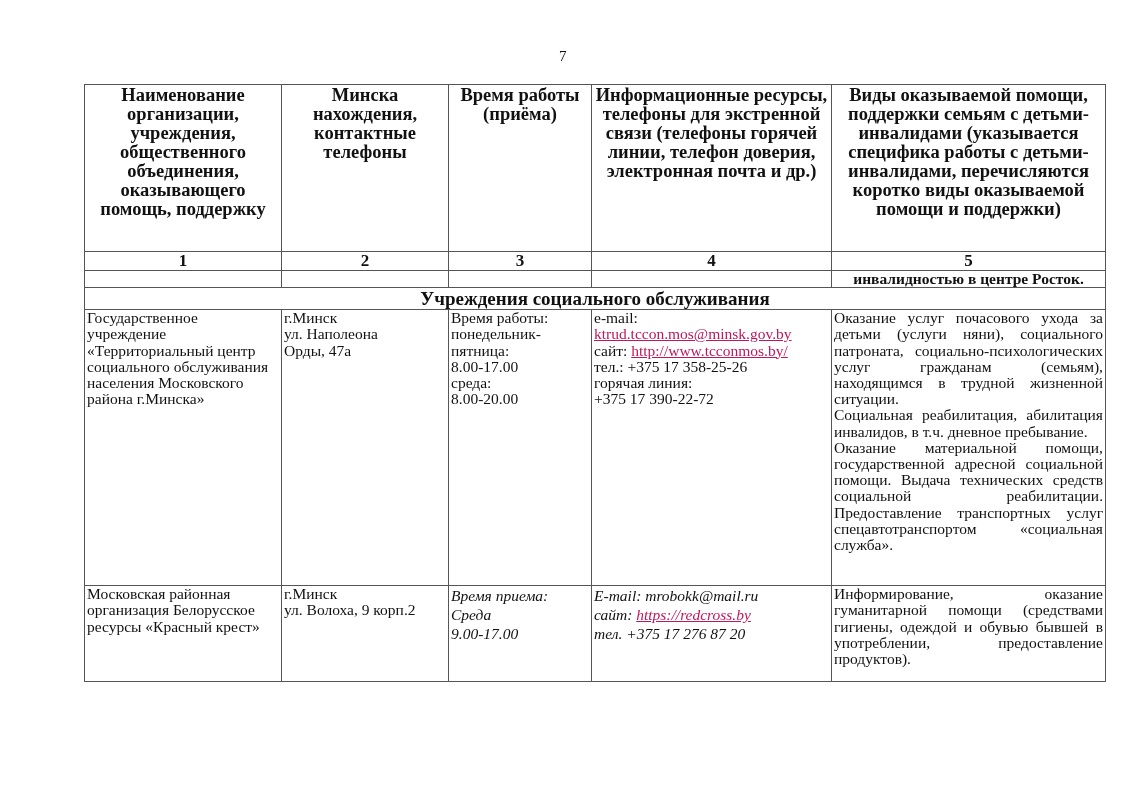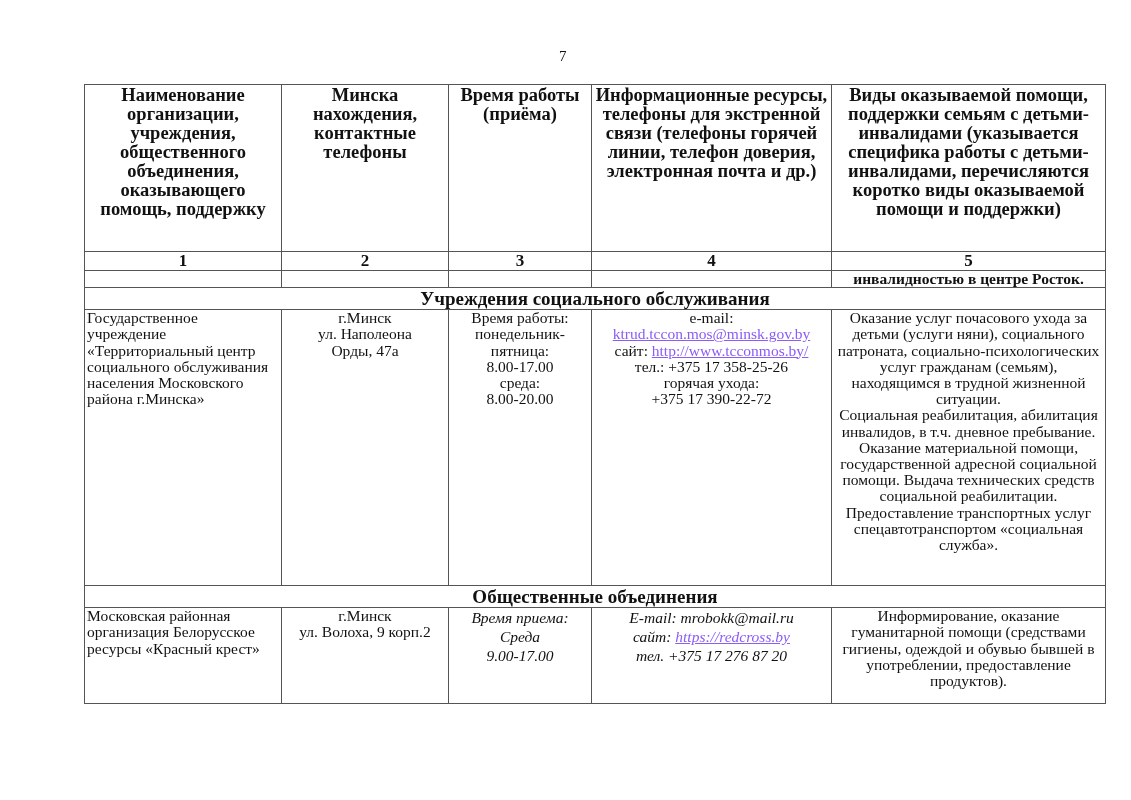--- a/index.html
+++ b/index.html
@@ -14,23 +14,23 @@
   col.c4 { width:240px; } col.c5 { width:274px; }
   tr.head td { font-weight:bold; text-align:center; font-size:18.5px; line-height:19px;
                height:165px; padding-top:1px;font-family:Liberation Serif, serif; }
   tr.nums td { font-weight:bold; text-align:center; font-size:17px; line-height:18px; height:18px; }
   tr.cont td { height:15px; }
   tr.cont td.c5 { text-align:center;font-weight:bold; }
   tr.section td { font-weight:bold; text-align:center; font-size:19px; line-height:21px; height:21px; }
   tr.row1 td { height:275px; }
   tr.row2 td { height:95px; }
   .just { text-align:justify; }
-  .ln { display:block;text-align:center; }
+  .ln { display:block; }
   .gap .ln { line-height:19px;font-style:italic; }
-  a.link { color:#8b5cf6; text-decoration:underline; }
+  a.link { color:#be185d; text-decoration:underline; }
   .indent { padding-left:5px; }
 </style>
 </head>
 <body>
 
 <div class="page-num">7</div>
 
 <table class="doc">
   <colgroup>
       <col class="c1">
@@ -77,31 +77,28 @@
       <span class="ln">пятница:</span>
       <span class="ln">8.00-17.00</span>
       <span class="ln">среда:</span>
       <span class="ln">8.00-20.00</span>
     </td>
     <td class="indent">
       <span class="ln">e-mail:</span>
       <span class="ln"><a class="link">ktrud.tccon.mos@minsk.gov.by</a></span>
       <span class="ln"><span>сайт: </span><a class="link">http://www.tcconmos.by/</a></span>
       <span class="ln">тел.: +375 17 358-25-26</span>
-      <span class="ln">горячая ухода:</span>
+      <span class="ln">горячая линия:</span>
       <span class="ln">+375 17 390-22-72</span>
     </td>
     <td class="just">
       <span class="ln">Оказание услуг почасового ухода за детьми (услуги няни), социального патроната, социально-психологических услуг гражданам (семьям), находящимся в трудной жизненной ситуации.</span>
       <span class="ln">Социальная реабилитация, абилитация инвалидов, в т.ч. дневное пребывание.</span>
       <span class="ln">Оказание материальной помощи, государственной адресной социальной помощи. Выдача технических средств социальной реабилитации. Предоставление транспортных услуг спецавтотранспортом «социальная служба».</span>
     </td>
-  </tr>
-  <tr class="section">
-    <td colspan="5">Общественные объединения</td>
   </tr>
   <tr class="row2">
     <td class="indent">Московская районная организация Белорусское ресурсы «Красный крест»</td>
     <td class="indent">
       <span class="ln">г.Минск</span>
       <span class="ln">ул. Волоха, 9 корп.2</span>
     </td>
     <td class="indent gap">
       <span class="ln">Время приема:</span>
       <span class="ln">Среда</span>

